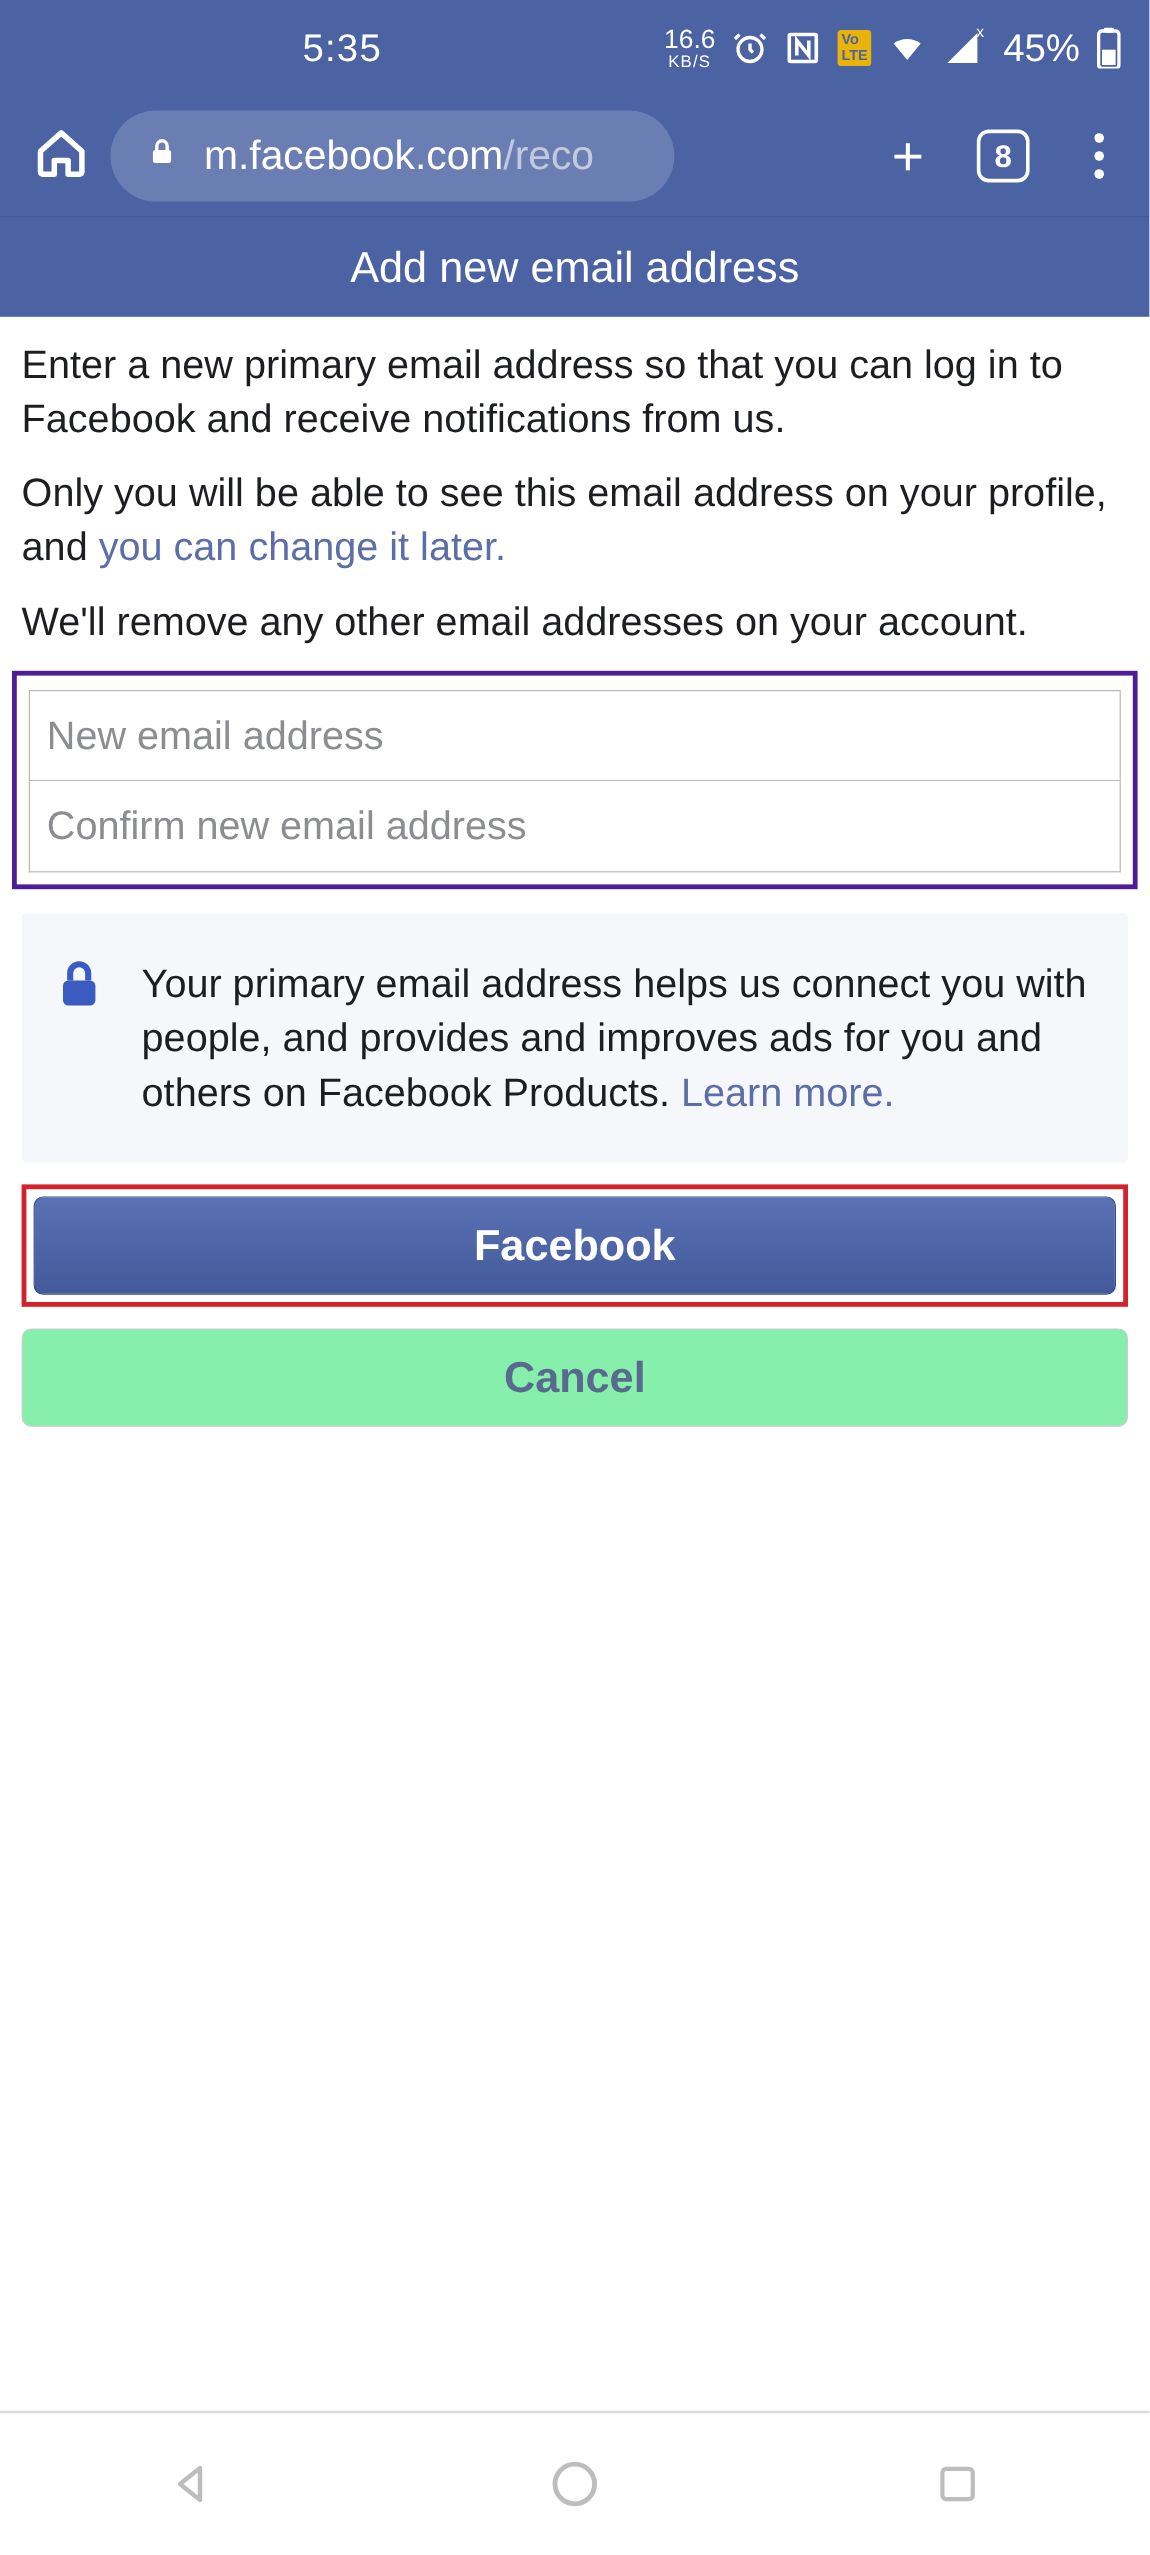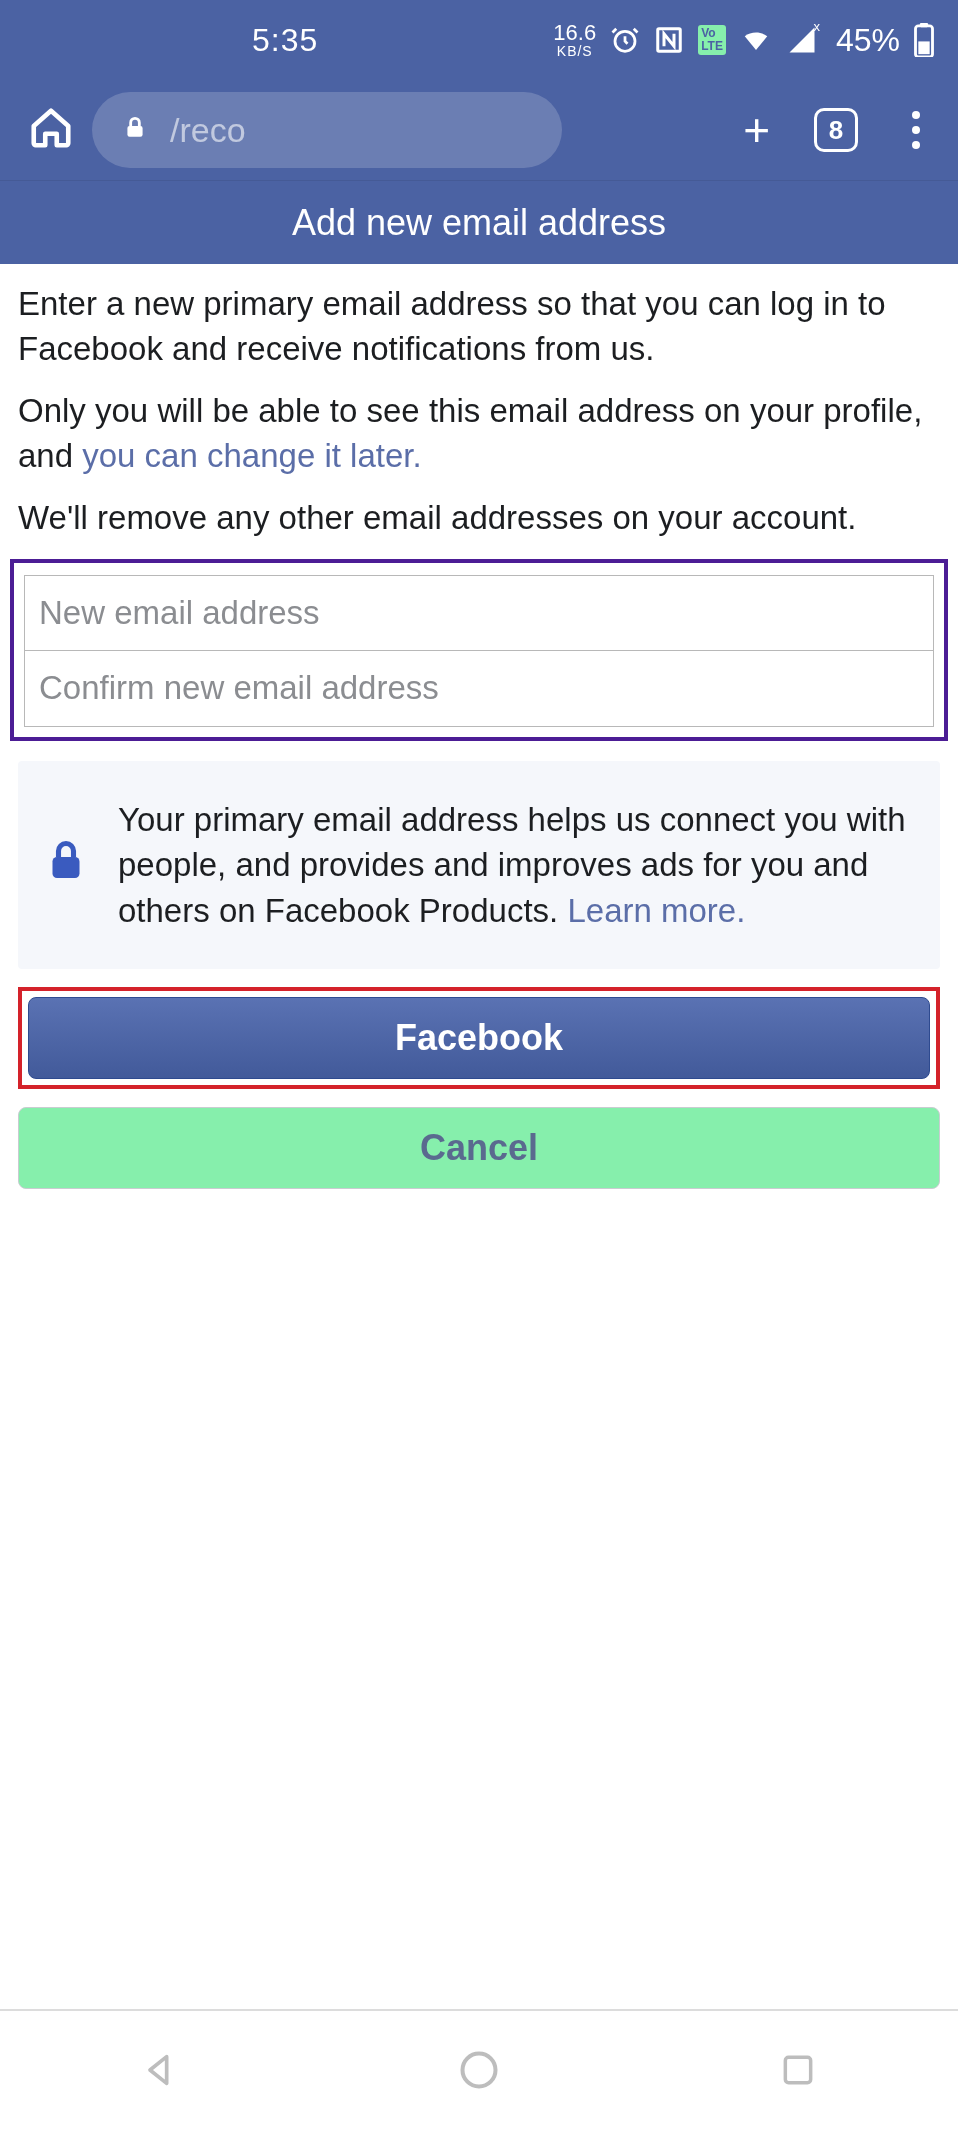--- a/index.html
+++ b/index.html
@@ -88,21 +88,20 @@
   .field + .field { border-top:none; }
   
   .infobox {
     margin:20px 0 0 0;
     background:#f5f7fb;
     border-radius:4px;
     padding:36px 30px 36px 30px;
     display:flex; gap:28px;
     font-size:33px; line-height:1.38;
     color:#1c1e21;
-    align-items:center;
   }
   .infobox .lockwrap { flex:0 0 42px; padding-top:2px;}
   .infobox .lockwrap svg { width:36px; height:42px; }
   .infobox .txt { flex:1; }
   
   .btnwrap { margin-top:18px; }
   .hl-btn { border:4px solid #d4222a; padding:6px; }
   .btn {
     width:100%; height:82px;
     border-radius:8px;
@@ -150,21 +149,21 @@
             <circle cx="12" cy="13" r="8"></circle>
             <path d="M12 9v4l2 2M5 3 2 6M19 3l3 3"></path>
           </svg>
       </span>
       <span class="ico">
         <svg width="30" height="30" viewBox="0 0 24 24" fill="none" stroke="#fff" stroke-width="2.4">
             <rect x="3" y="3" width="18" height="18" rx="1"></rect>
             <path d="M8 17V7l8 10V7"></path>
           </svg>
       </span>
-      <span class="ico" style="background:#86efac;color:#4b62a3;font-size:12px;font-weight:700;padding:2px 3px;border-radius:3px;line-height:1.05;text-align:left;">Vo<br>LTE</span>
+      <span class="ico" style="background:#eab308;color:#4b62a3;font-size:12px;font-weight:700;padding:2px 3px;border-radius:3px;line-height:1.05;text-align:left;">Vo<br>LTE</span>
       <span class="ico">
         <svg width="32" height="30" viewBox="0 0 24 24" fill="#fff">
             <path d="M12 20 3 9c5-4 13-4 18 0z"></path>
           </svg>
       </span>
       <span class="ico" style="position:relative;">
         <svg width="32" height="30" viewBox="0 0 24 24" fill="#fff">
             <path d="M2 22h20V2z"></path>
           </svg>
         <span style="position:absolute;top:-6px;right:-2px;font-size:13px;color:#fff;">x</span>
@@ -186,20 +185,21 @@
           <path d="M3 11 12 3l9 8v9a1 1 0 0 1-1 1h-5v-6h-6v6H4a1 1 0 0 1-1-1z"></path>
         </svg>
     </span>
     <div class="urlbar">
       <span class="lock">
         <svg width="26" height="30" viewBox="0 0 24 24" fill="#fff">
             <rect x="5" y="11" width="14" height="10" rx="2"></rect>
             <path d="M8 11V8a4 4 0 0 1 8 0v3" fill="none" stroke="#fff" stroke-width="2.6"></path>
           </svg>
       </span>
+      <span class="host">m.facebook.com</span>
         <span class="path">/reco</span>
     </div>
     <div class="chrome-right">
       <span class="plus">+</span>
       <span class="tabcount">8</span>
       <span class="kebab">
           <span></span>
           <span></span>
           <span></span>
         </span>

